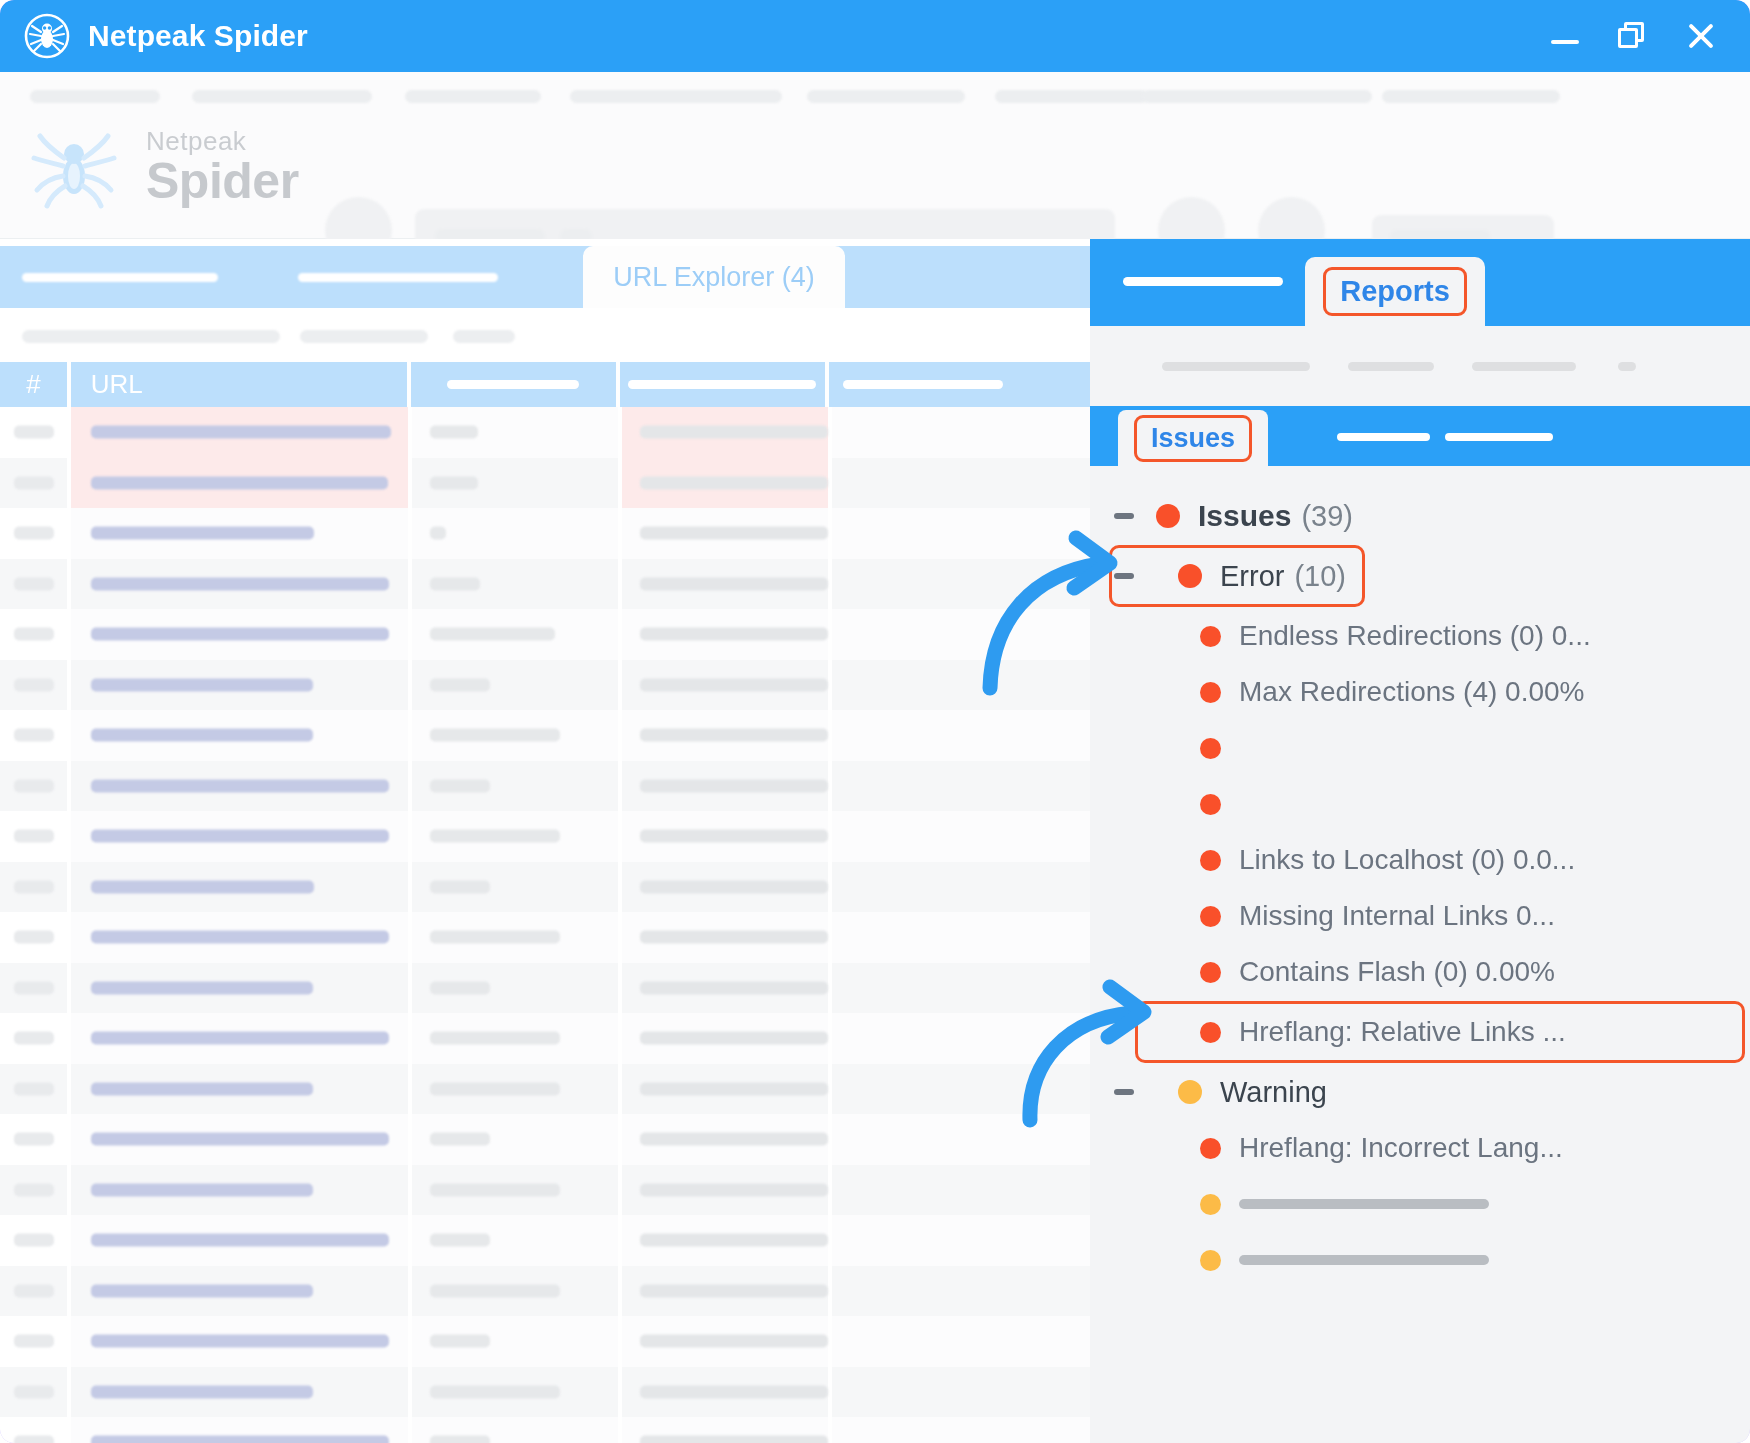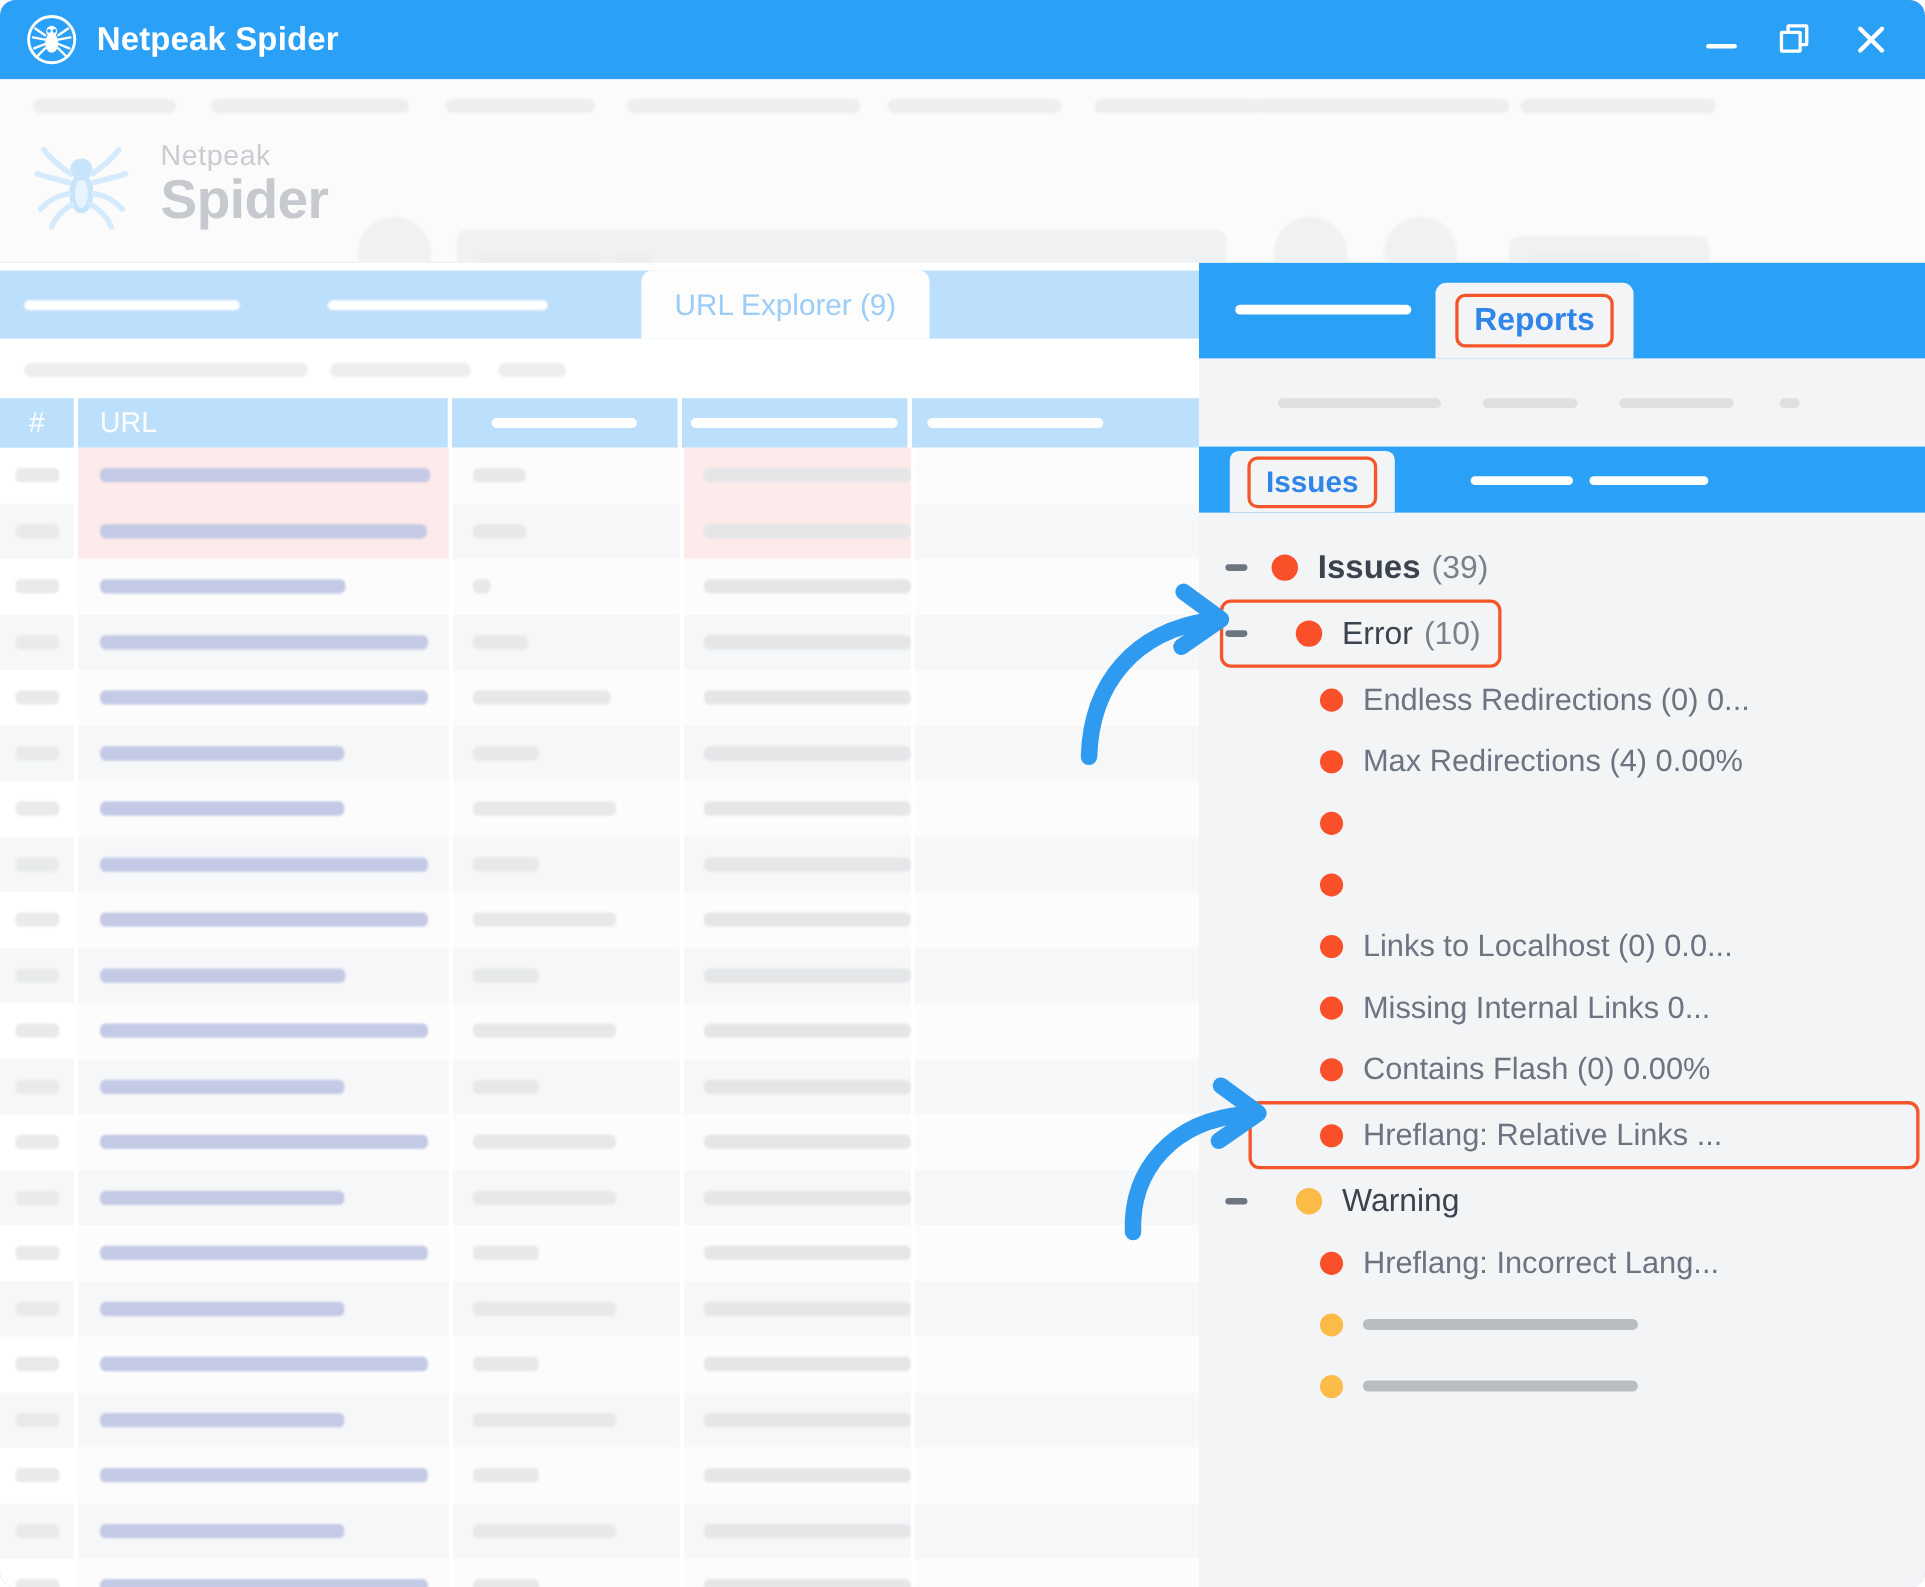--- a/index.html
+++ b/index.html
@@ -234,21 +234,21 @@
       <div class="ph" style="left:18px; top:15px; width:100px; height:13px;"></div>
     </div>
   </div>
 
   <div class="main">
 
     <div class="tabstrip">
       <div class="tab-ph" style="left:22px;  width:196px;"></div>
       <div class="tab-ph" style="left:298px; width:200px;"></div>
       <div class="tab-active">
-        <span class="tab-active-label">URL Explorer (9)</span>
+        <span class="tab-active-label">URL Explorer (4)</span>
       </div>
     </div>
 
     <div class="subbar">
       <div class="ph" style="left:22px;  top:22px; width:258px; height:13px;"></div>
       <div class="ph" style="left:300px; top:22px; width:128px; height:13px;"></div>
       <div class="ph" style="left:453px; top:22px; width:62px;  height:13px;"></div>
     </div>
 
     <div class="thead">

